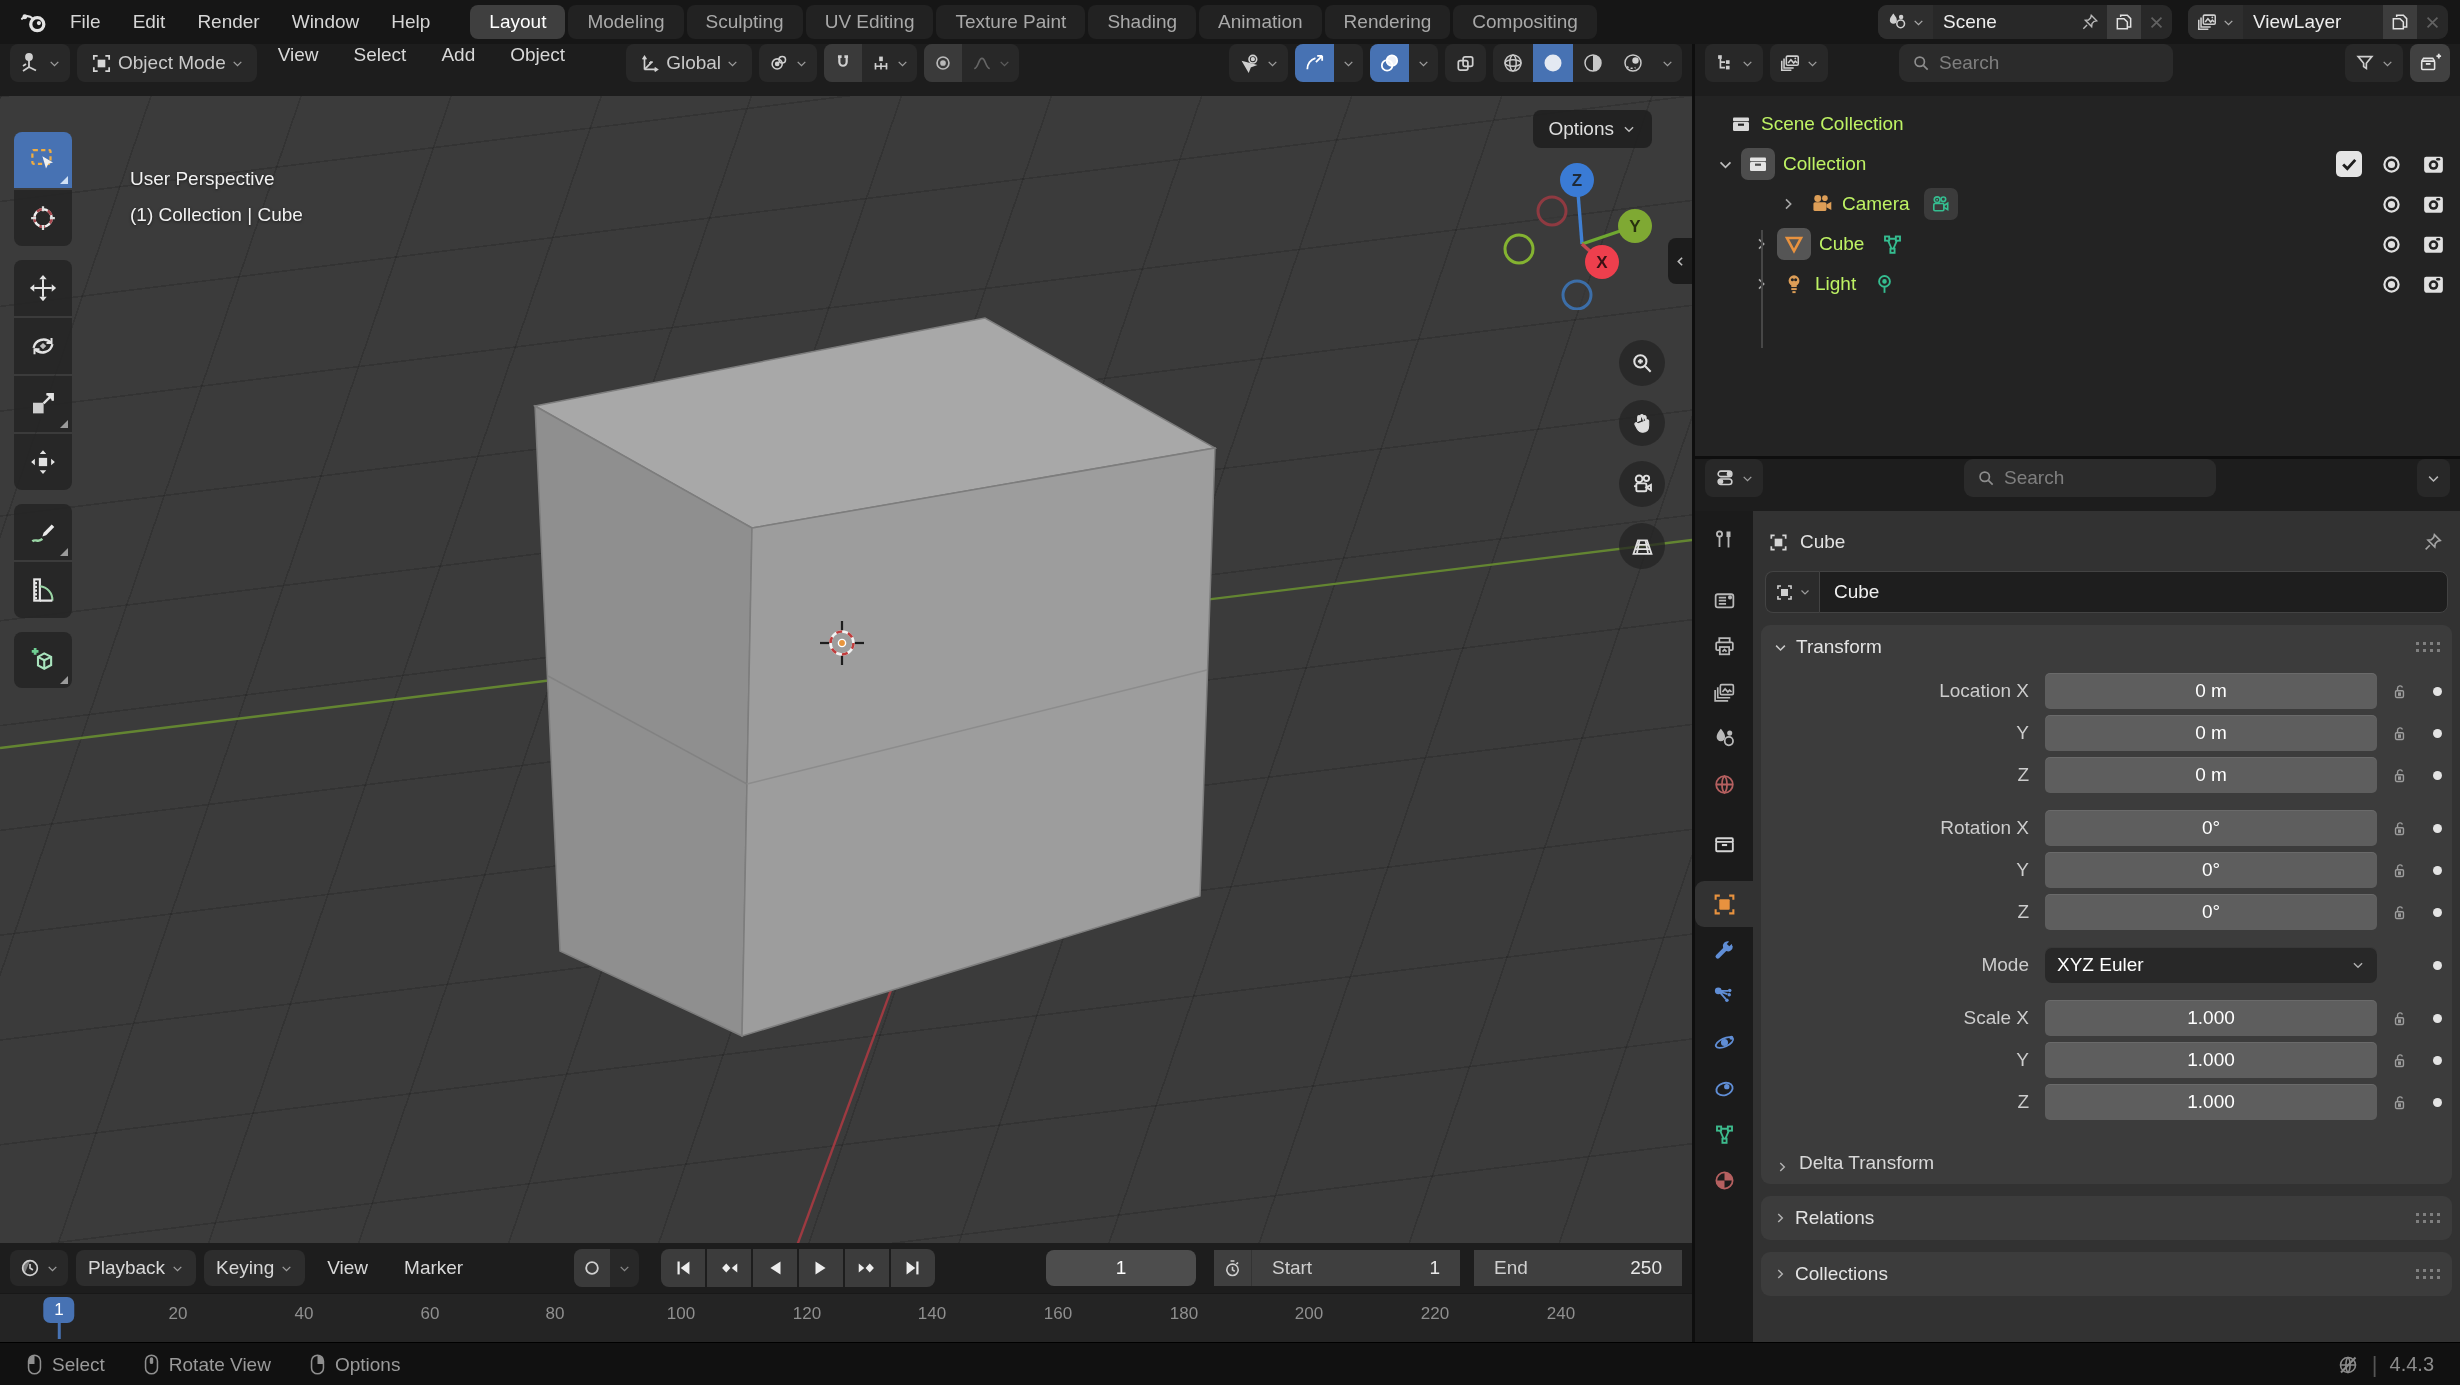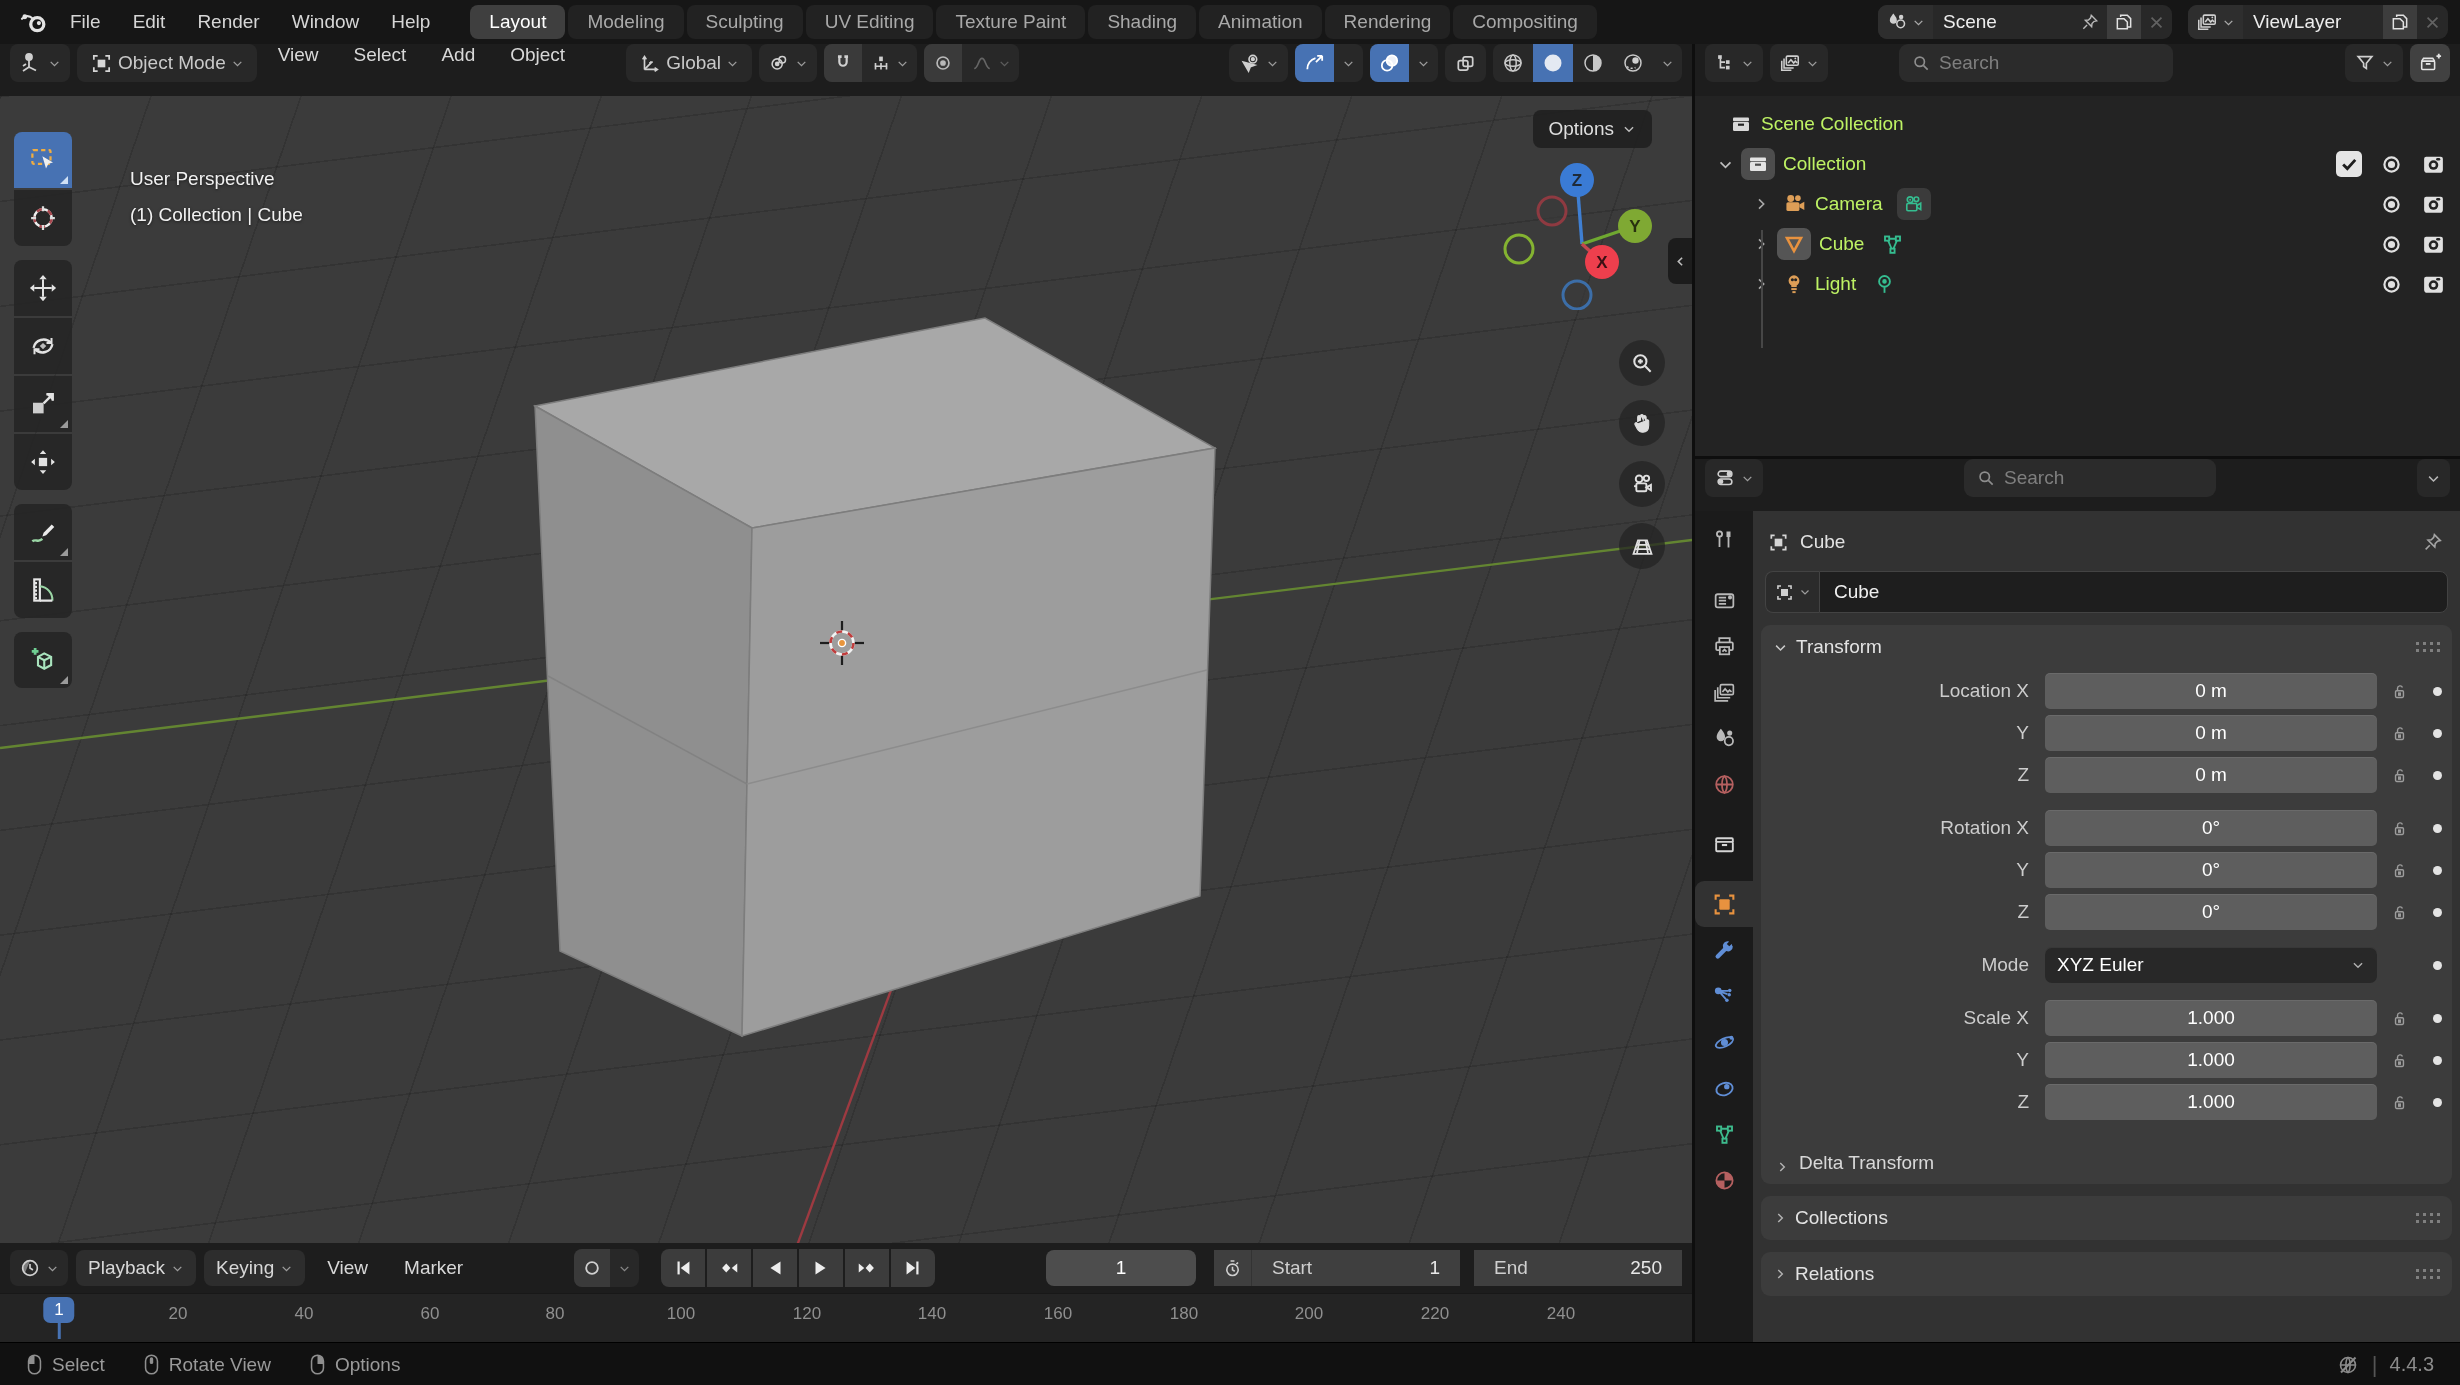--- a/index.html
+++ b/index.html
@@ -738,21 +738,21 @@
               <span>
                 <svg width="25" height="25" viewBox="0 0 24 24">
                   <path d="M5 4.5h14a2 2 0 0 1 2 2V17a3 3 0 0 1-3 3H6a3 3 0 0 1-3-3V6.5a2 2 0 0 1 2-2z" fill="#e0e0e0"></path>
                   <circle cx="12" cy="12.5" r="4.6" fill="#232323"></circle>
                     <circle cx="12" cy="12.5" r="2.2" fill="#e0e0e0"></circle>
                   <rect x="14.5" y="5.8" width="4" height="2.4" rx="1.2" fill="#232323"></rect>
                 </svg>
               </span>
             </span>
           </div>
-          <div class="ol-row" style="padding-left:58px">
+          <div class="ol-row" style="padding-left:85px">
             <svg width="16" height="16" viewBox="0 0 24 24" fill="none" stroke="#a8a8a8" stroke-width="2.4">
                 <path d="M9 5l7 7-7 7"></path>
               </svg>
             <svg width="26" height="26" viewBox="0 0 24 24" style="margin-left:12px">
               <circle cx="9" cy="7" r="3.2" fill="#dd9e57"></circle>
                 <circle cx="15.6" cy="6.6" r="2.6" fill="#dd9e57"></circle>
               <rect x="5" y="10.3" width="12" height="8.2" rx="1.5" fill="#dd9e57"></rect>
                 <path d="M17 12.5l4.5-2.6v7.6L17 14.9z" fill="#dd9e57"></path>
             </svg>
             <span class="ol-label">Camera</span>
@@ -1195,30 +1195,30 @@
                   </svg>
                 <span>Delta Transform</span>
               </div>
             </div>
 
             <div class="panel">
               <div class="panel-head">
                 <svg width="14" height="14" viewBox="0 0 24 24" fill="none" stroke="#b3b3b3" stroke-width="2.4">
                     <path d="M9 5l7 7-7 7"></path>
                   </svg>
-                <span>Collections</span>
+                <span>Relations</span>
                 <span class="dragdots"></span>
               </div>
             </div>
             <div class="panel">
               <div class="panel-head">
                 <svg width="14" height="14" viewBox="0 0 24 24" fill="none" stroke="#b3b3b3" stroke-width="2.4">
                     <path d="M9 5l7 7-7 7"></path>
                   </svg>
-                <span>Relations</span>
+                <span>Collections</span>
                 <span class="dragdots"></span>
               </div>
             </div>
           </div>
         </div>
       </div>
     </div>
   </div>
 
   <div class="statusbar">

